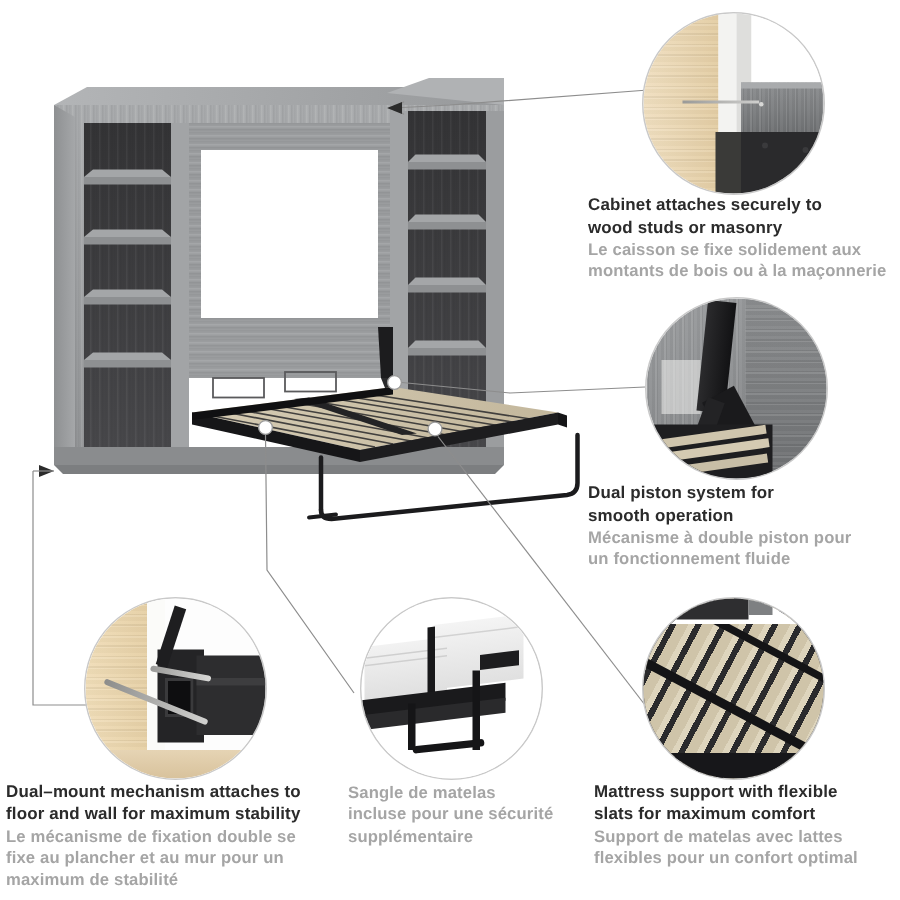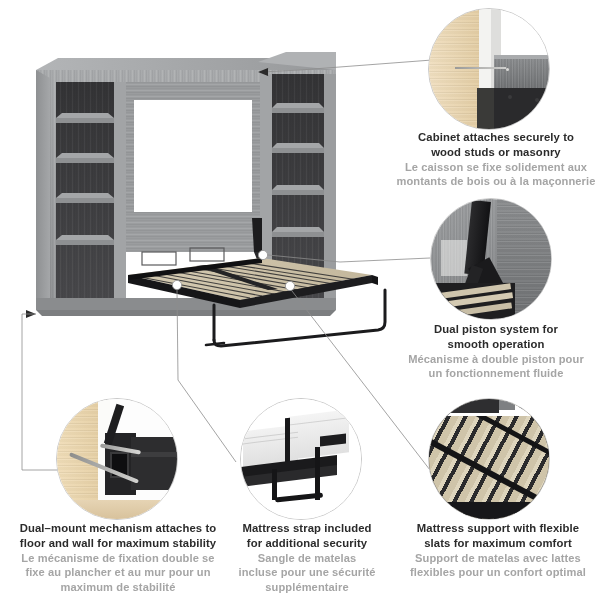--- a/index.html
+++ b/index.html
@@ -5,21 +5,21 @@
   html,body{margin:0;padding:0;}
   body{
     width:600px;height:600px;position:relative;overflow:hidden;
     background:#ffffff;
     font-family:"Liberation Sans", sans-serif;
     -webkit-font-smoothing:antialiased;
   }
   .stage{position:absolute;inset:0;}
 
   
-  .caption{position:absolute;text-align:center;}
+  .caption{position:absolute;}
   .cap-en{
     font-size:11.3px;font-weight:700;color:#2b2b2b;
     line-height:14.5px;letter-spacing:.1px;
   }
   .cap-fr{
     font-size:11.1px;font-weight:700;color:#a5a5a5;
     line-height:14.3px;letter-spacing:.1px;margin-top:1px;
   }
 
   
@@ -356,24 +356,20 @@
       <span>Dual piston system for</span><br>
       <span>smooth operation</span>
     </div>
     <div class="cap-fr">
       <span>Mécanisme à double piston pour</span><br>
       <span>un fonctionnement fluide</span>
     </div>
   </div>
 
   <div class="caption" style="left:232px;top:521px;width:150px;">
-    <div class="cap-en">
-      <span>Mattress strap included</span><br>
-      <span>for additional security</span>
-    </div>
     <div class="cap-fr">
       <span>Sangle de matelas</span><br>
       <span>incluse pour une sécurité</span><br>
       <span>supplémentaire</span>
     </div>
   </div>
 
   <div class="caption" style="left:396px;top:521px;width:204px;">
     <div class="cap-en">
       <span>Mattress support with flexible</span><br>

